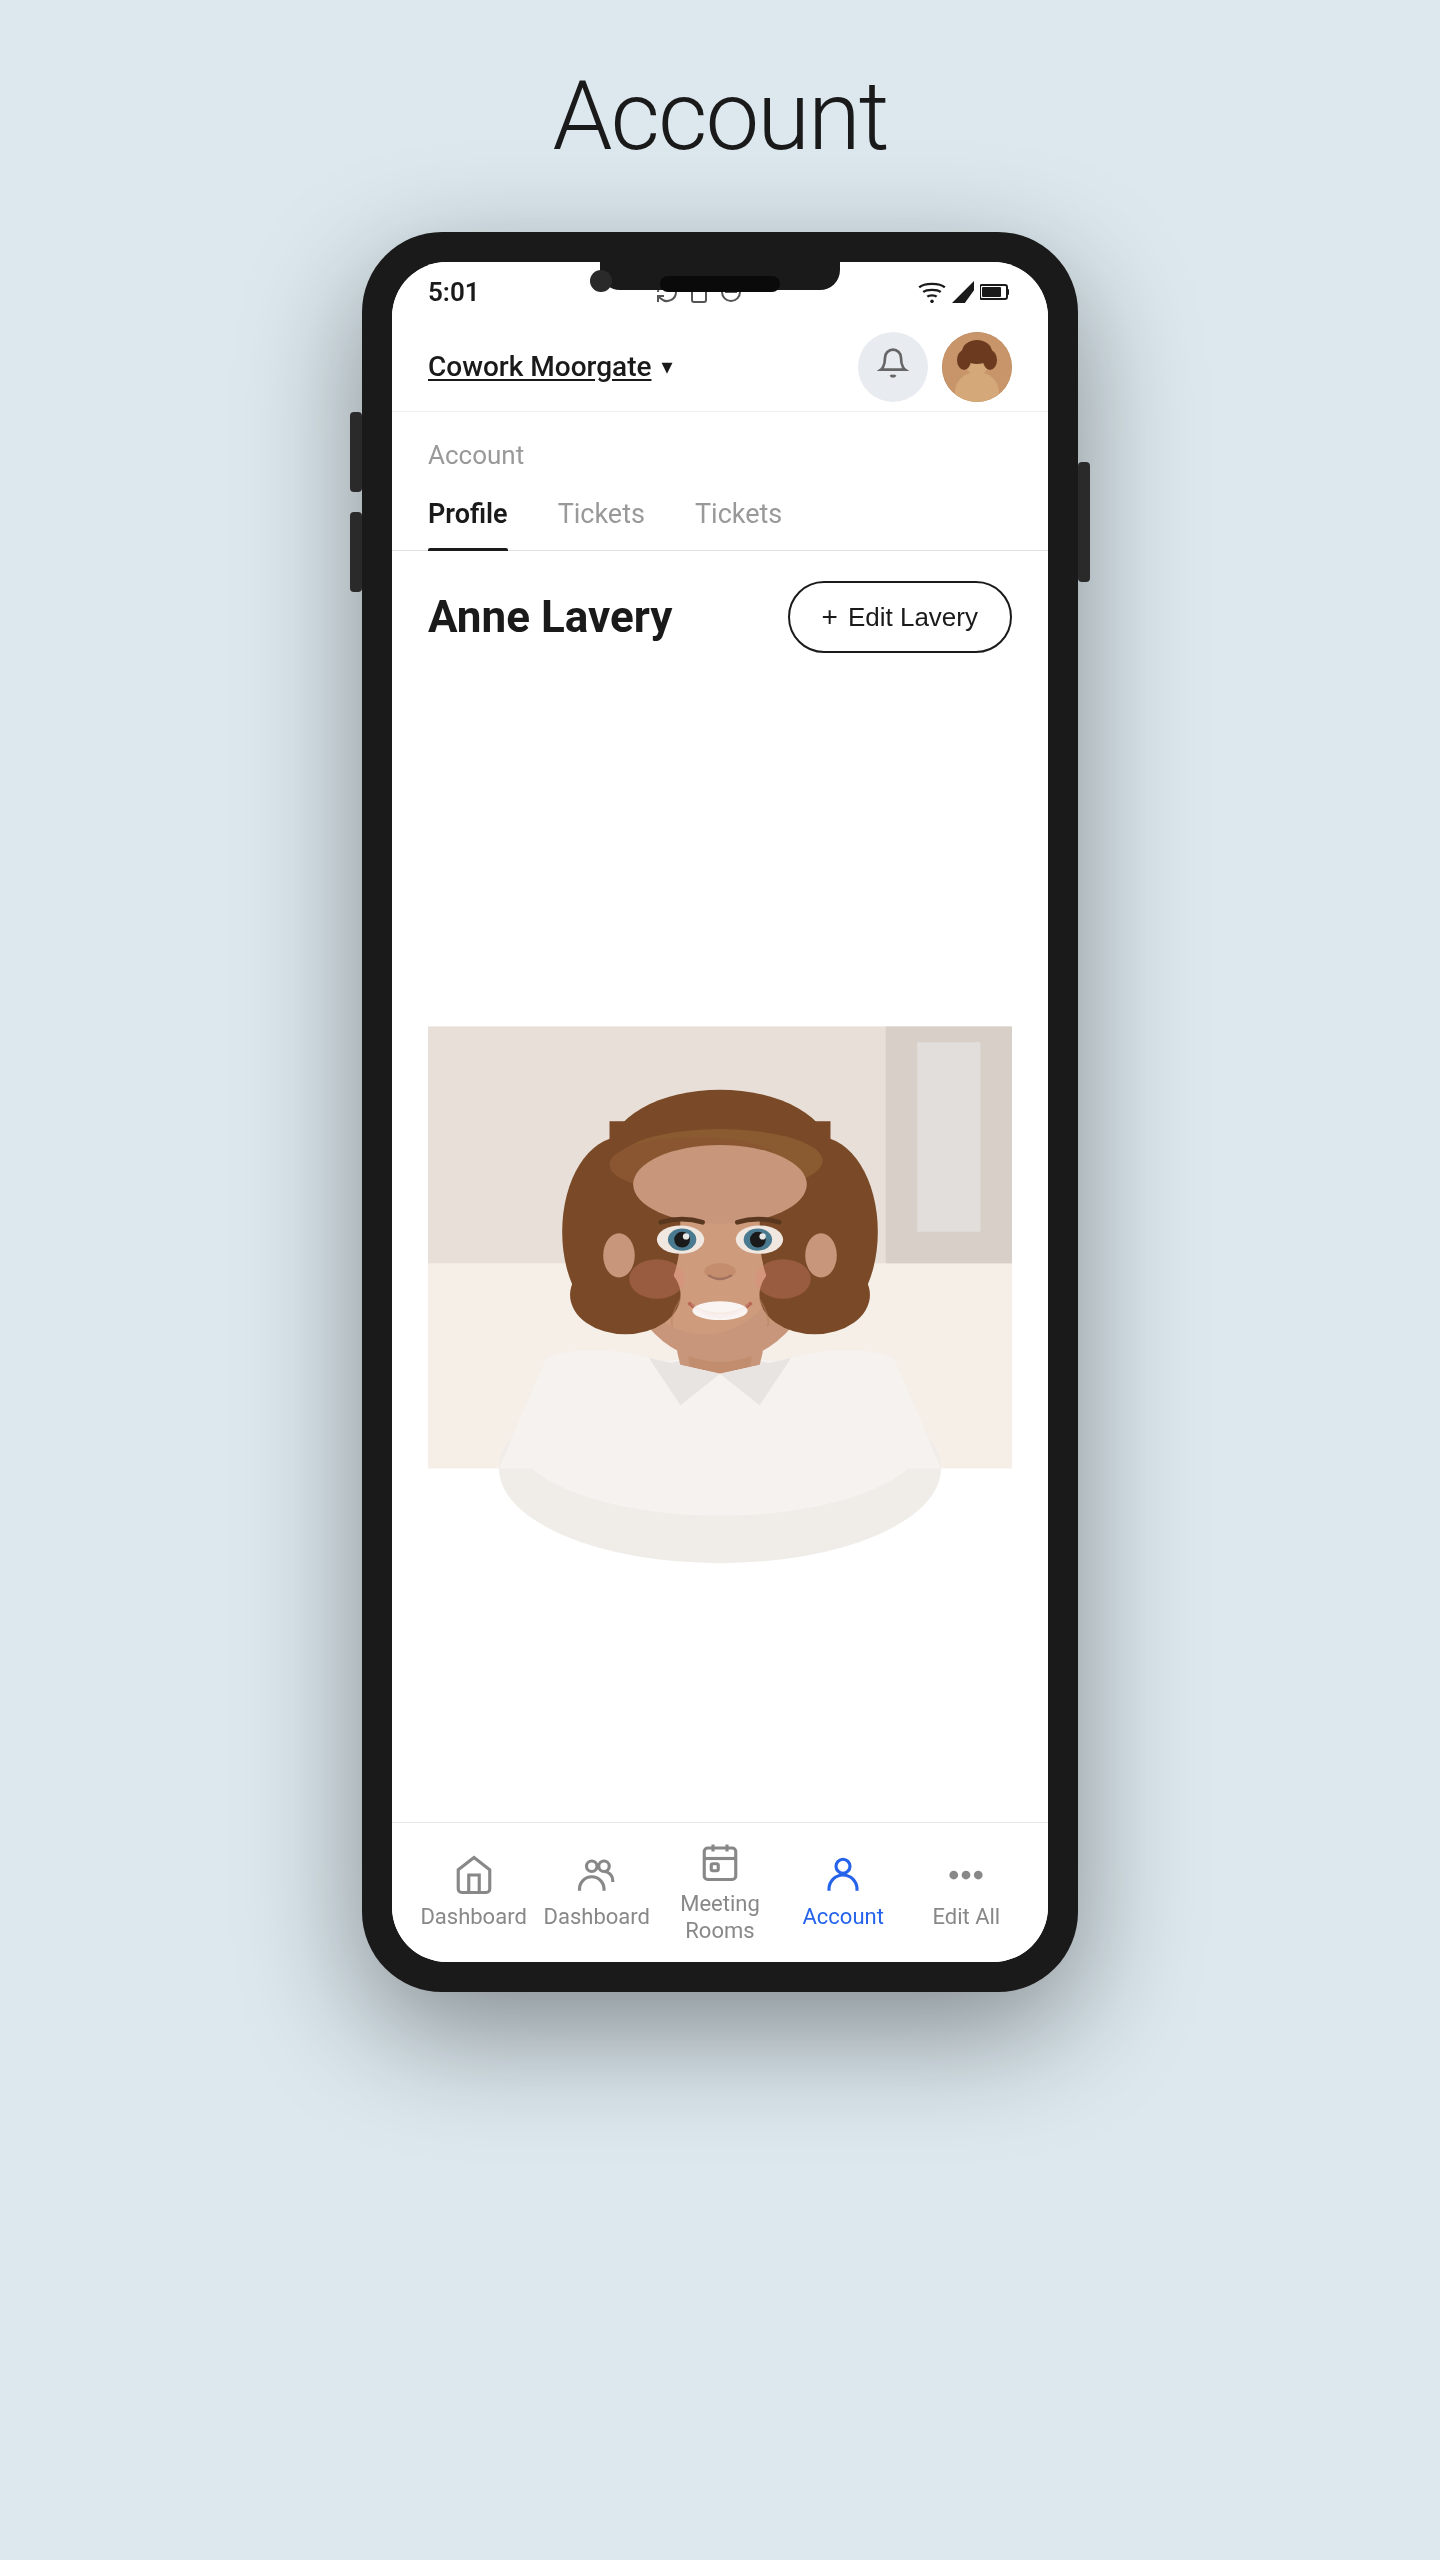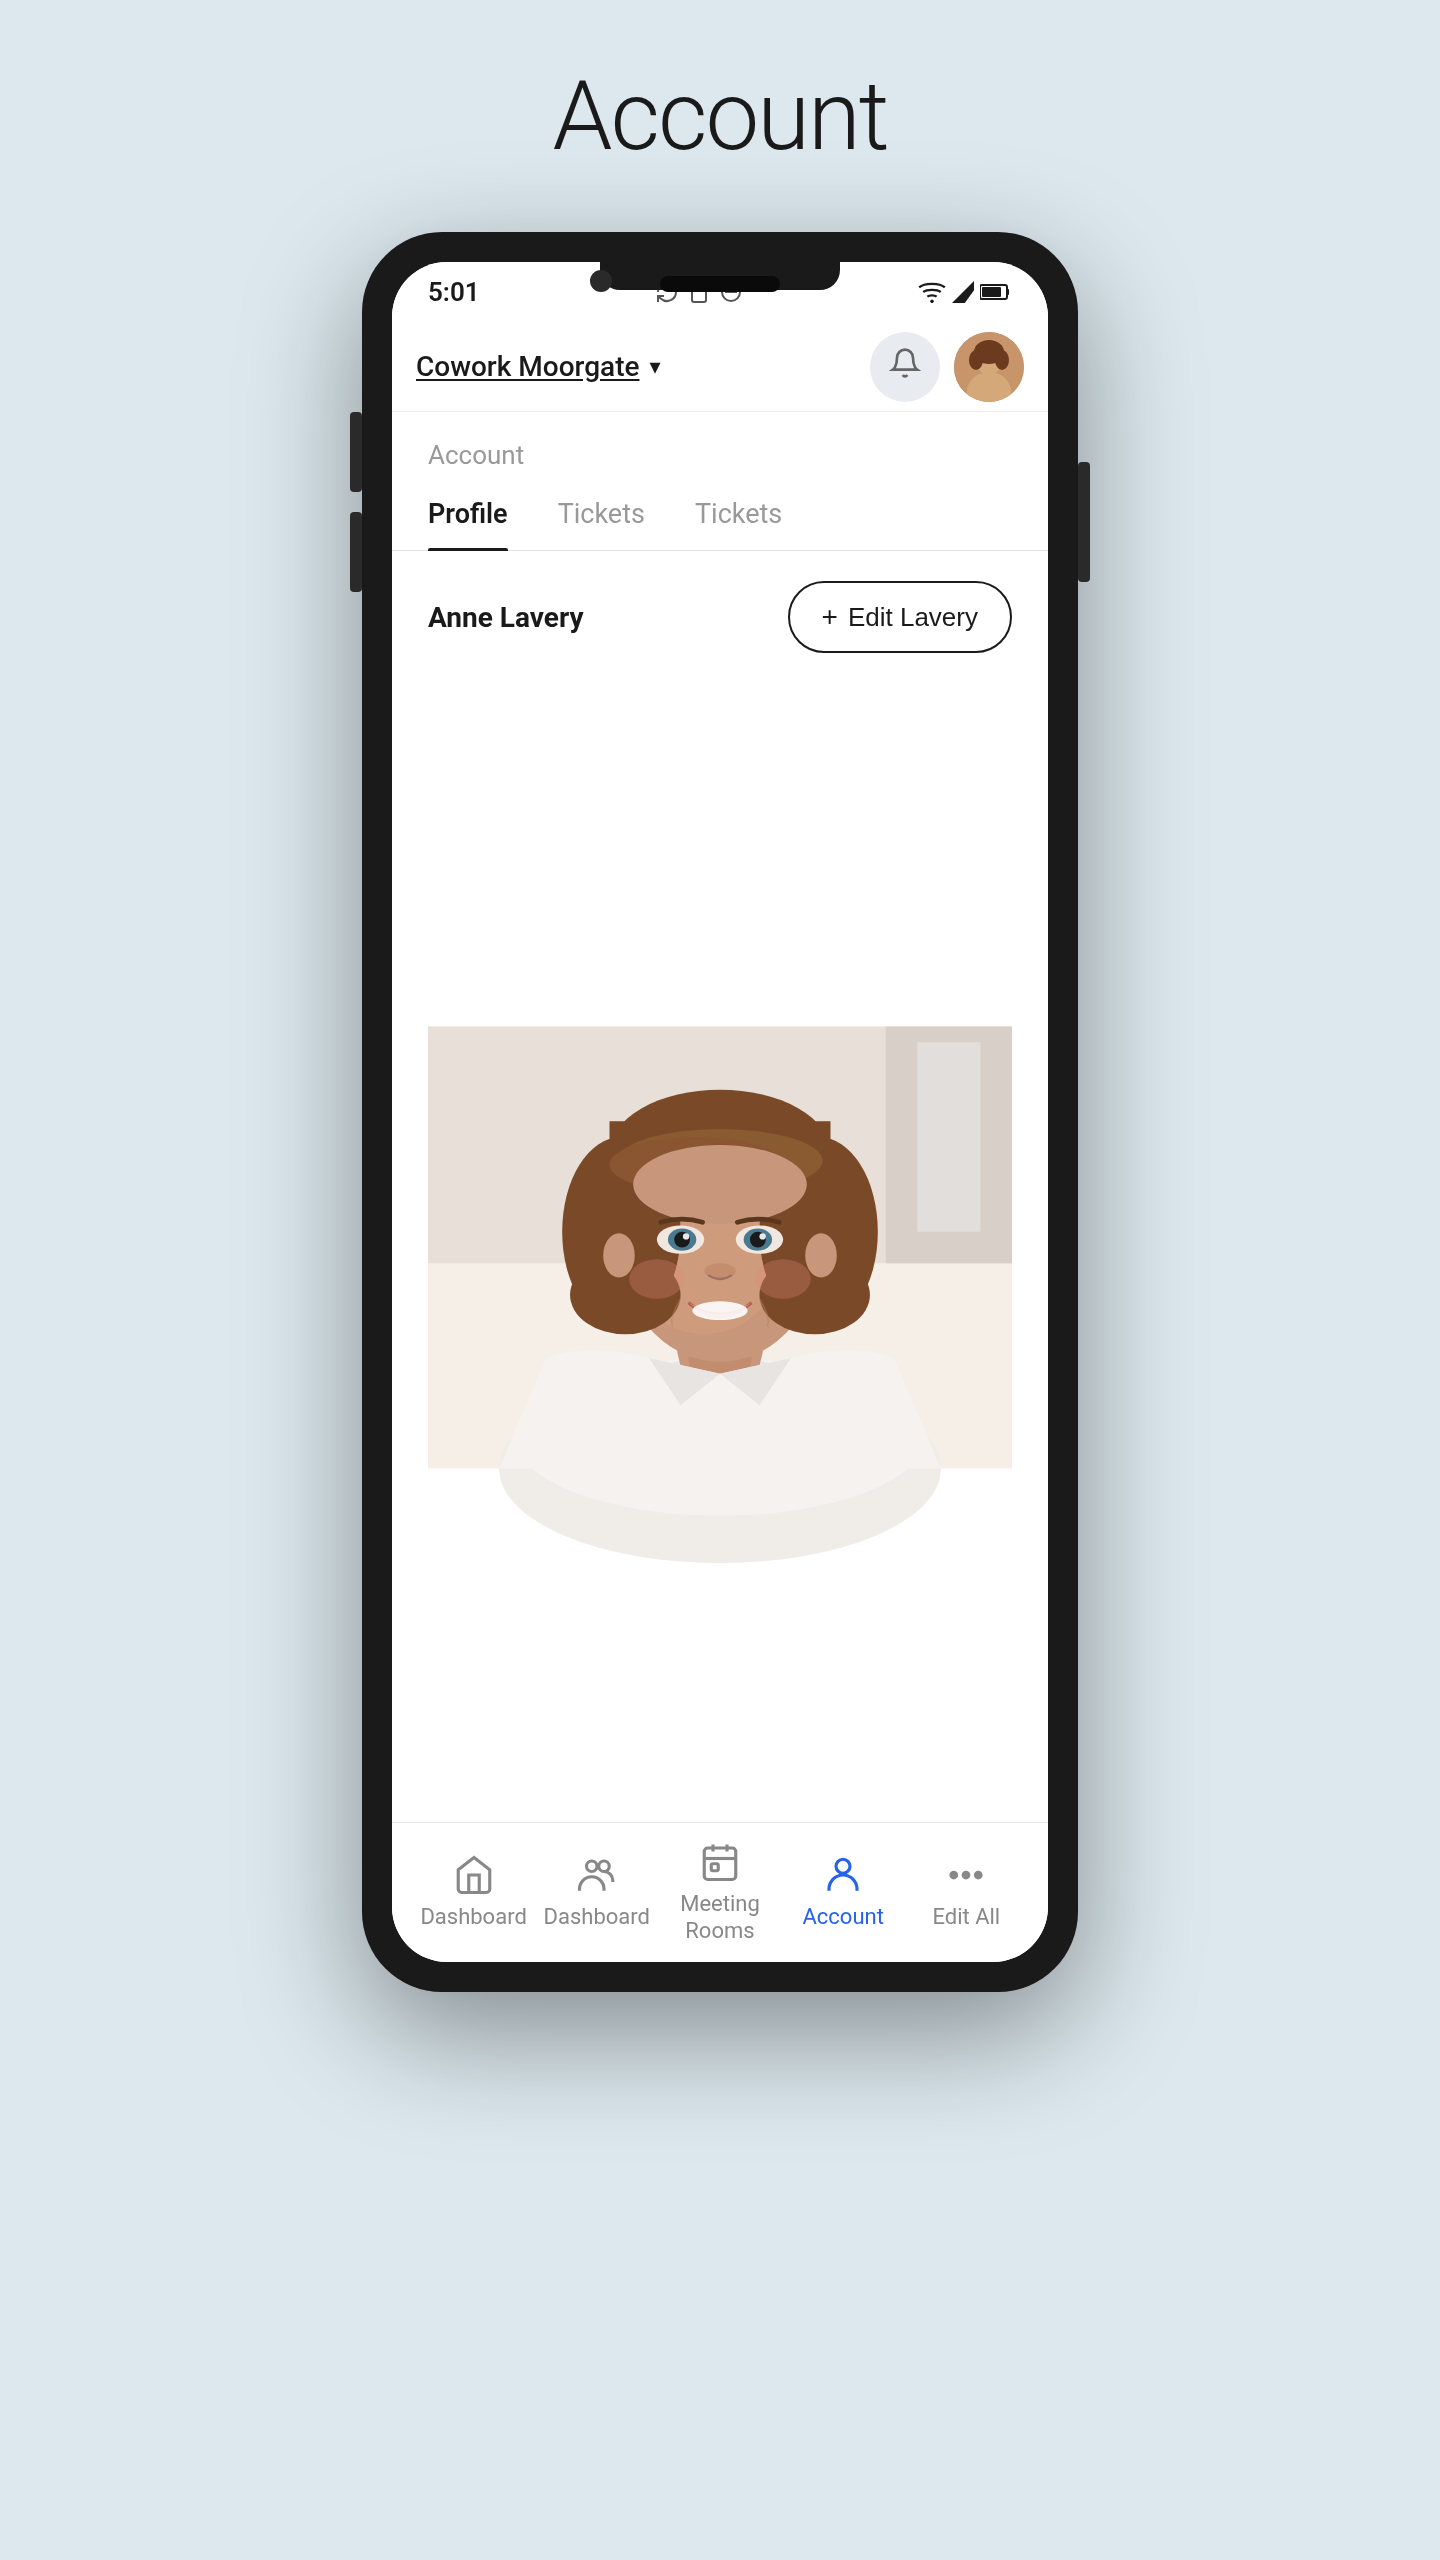--- a/index.html
+++ b/index.html
@@ -135,21 +135,21 @@
       gap: 6px;
     }
 
     
     .app-header {
       background: #ffffff;
       height: 90px;
       display: flex;
       align-items: center;
       justify-content: space-between;
-      padding: 0 24px;
+      padding: 0 36px;
       border-bottom: 1px solid #eeeeee;
       flex-shrink: 0;
     }
 
     .workspace-selector {
       display: flex;
       align-items: center;
       gap: 10px;
       cursor: pointer;
     }
@@ -255,21 +255,21 @@
     
     .profile-section {
       padding: 30px 36px 20px;
       display: flex;
       align-items: center;
       justify-content: space-between;
       flex-shrink: 0;
     }
 
     .profile-name {
-      font-size: 28px;
+      font-size: 44px;
       font-weight: 700;
       color: #1a1a1a;
     }
 
     .edit-profile-btn {
       display: flex;
       align-items: center;
       gap: 10px;
       padding: 18px 32px;
       border: 2px solid #1a1a1a;

